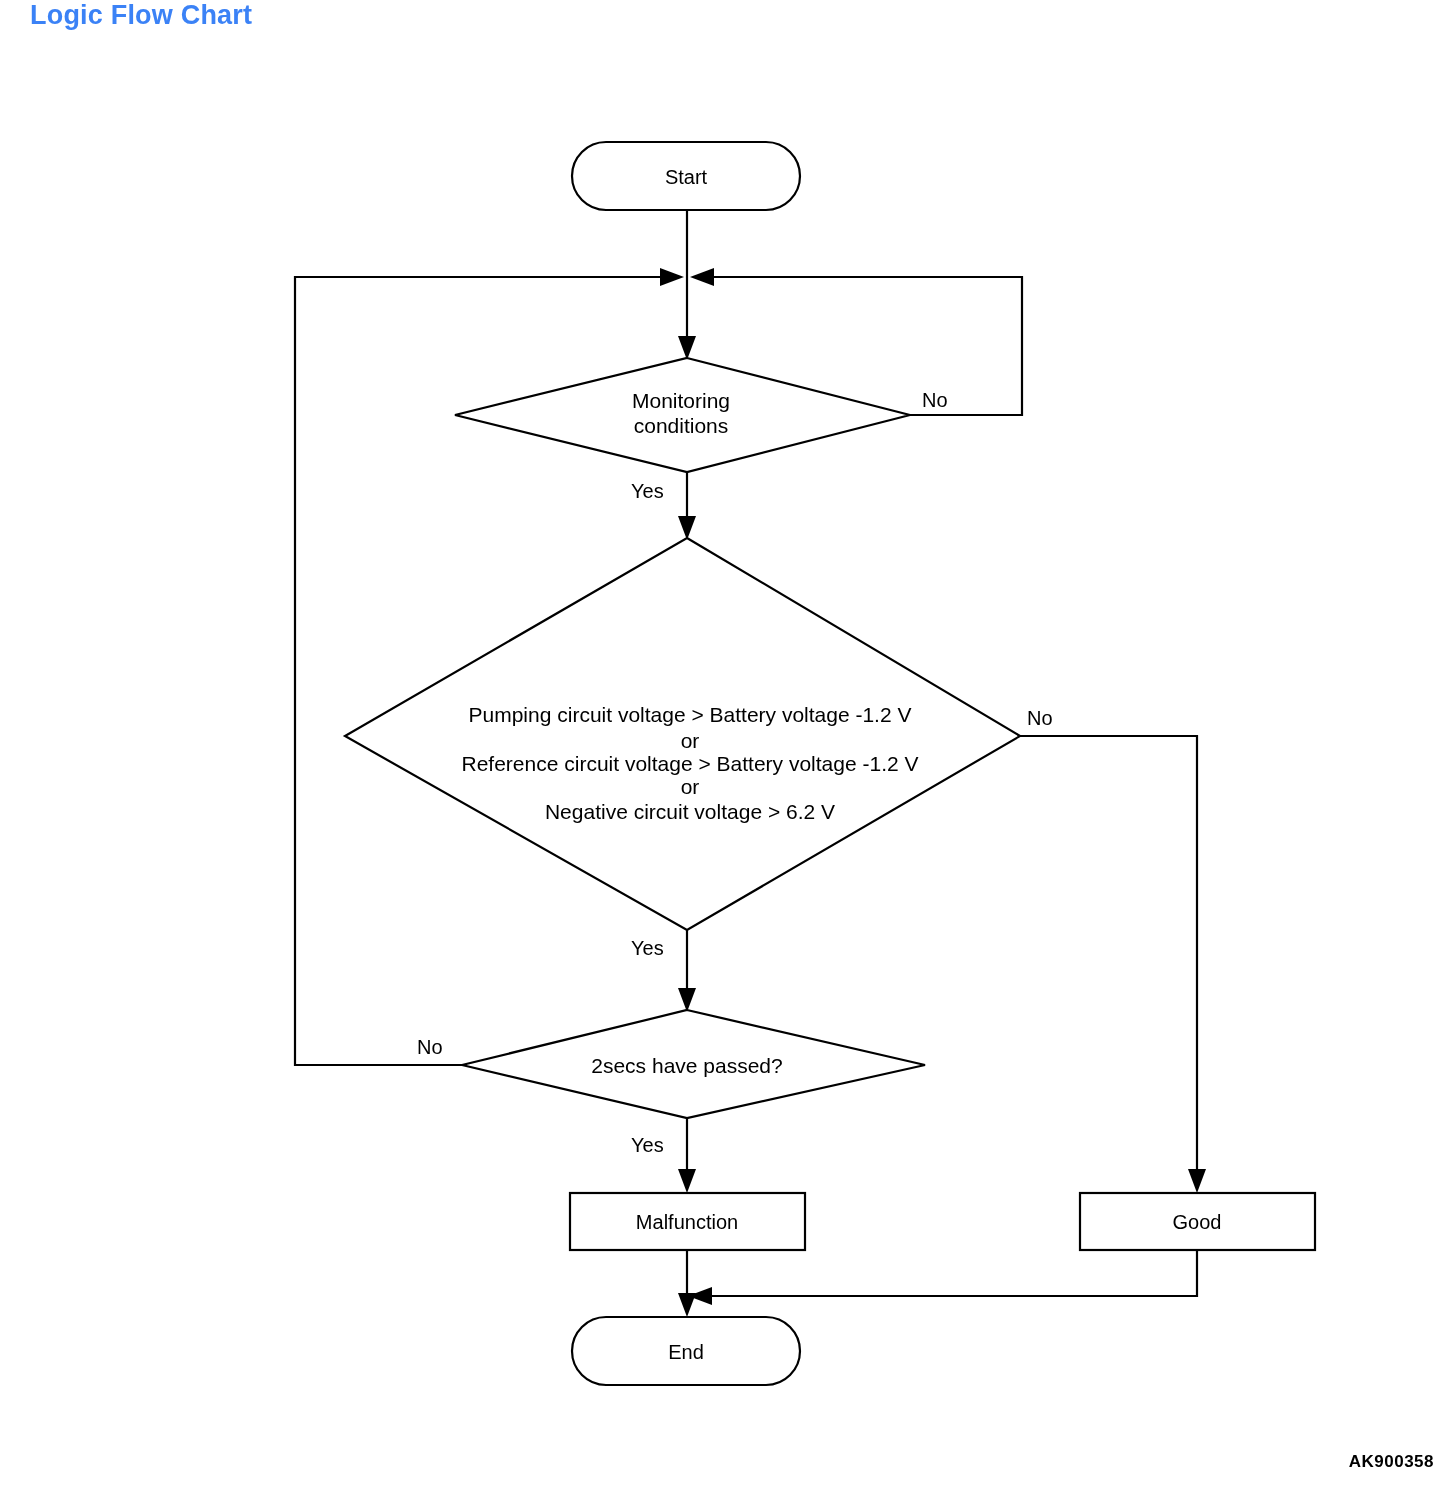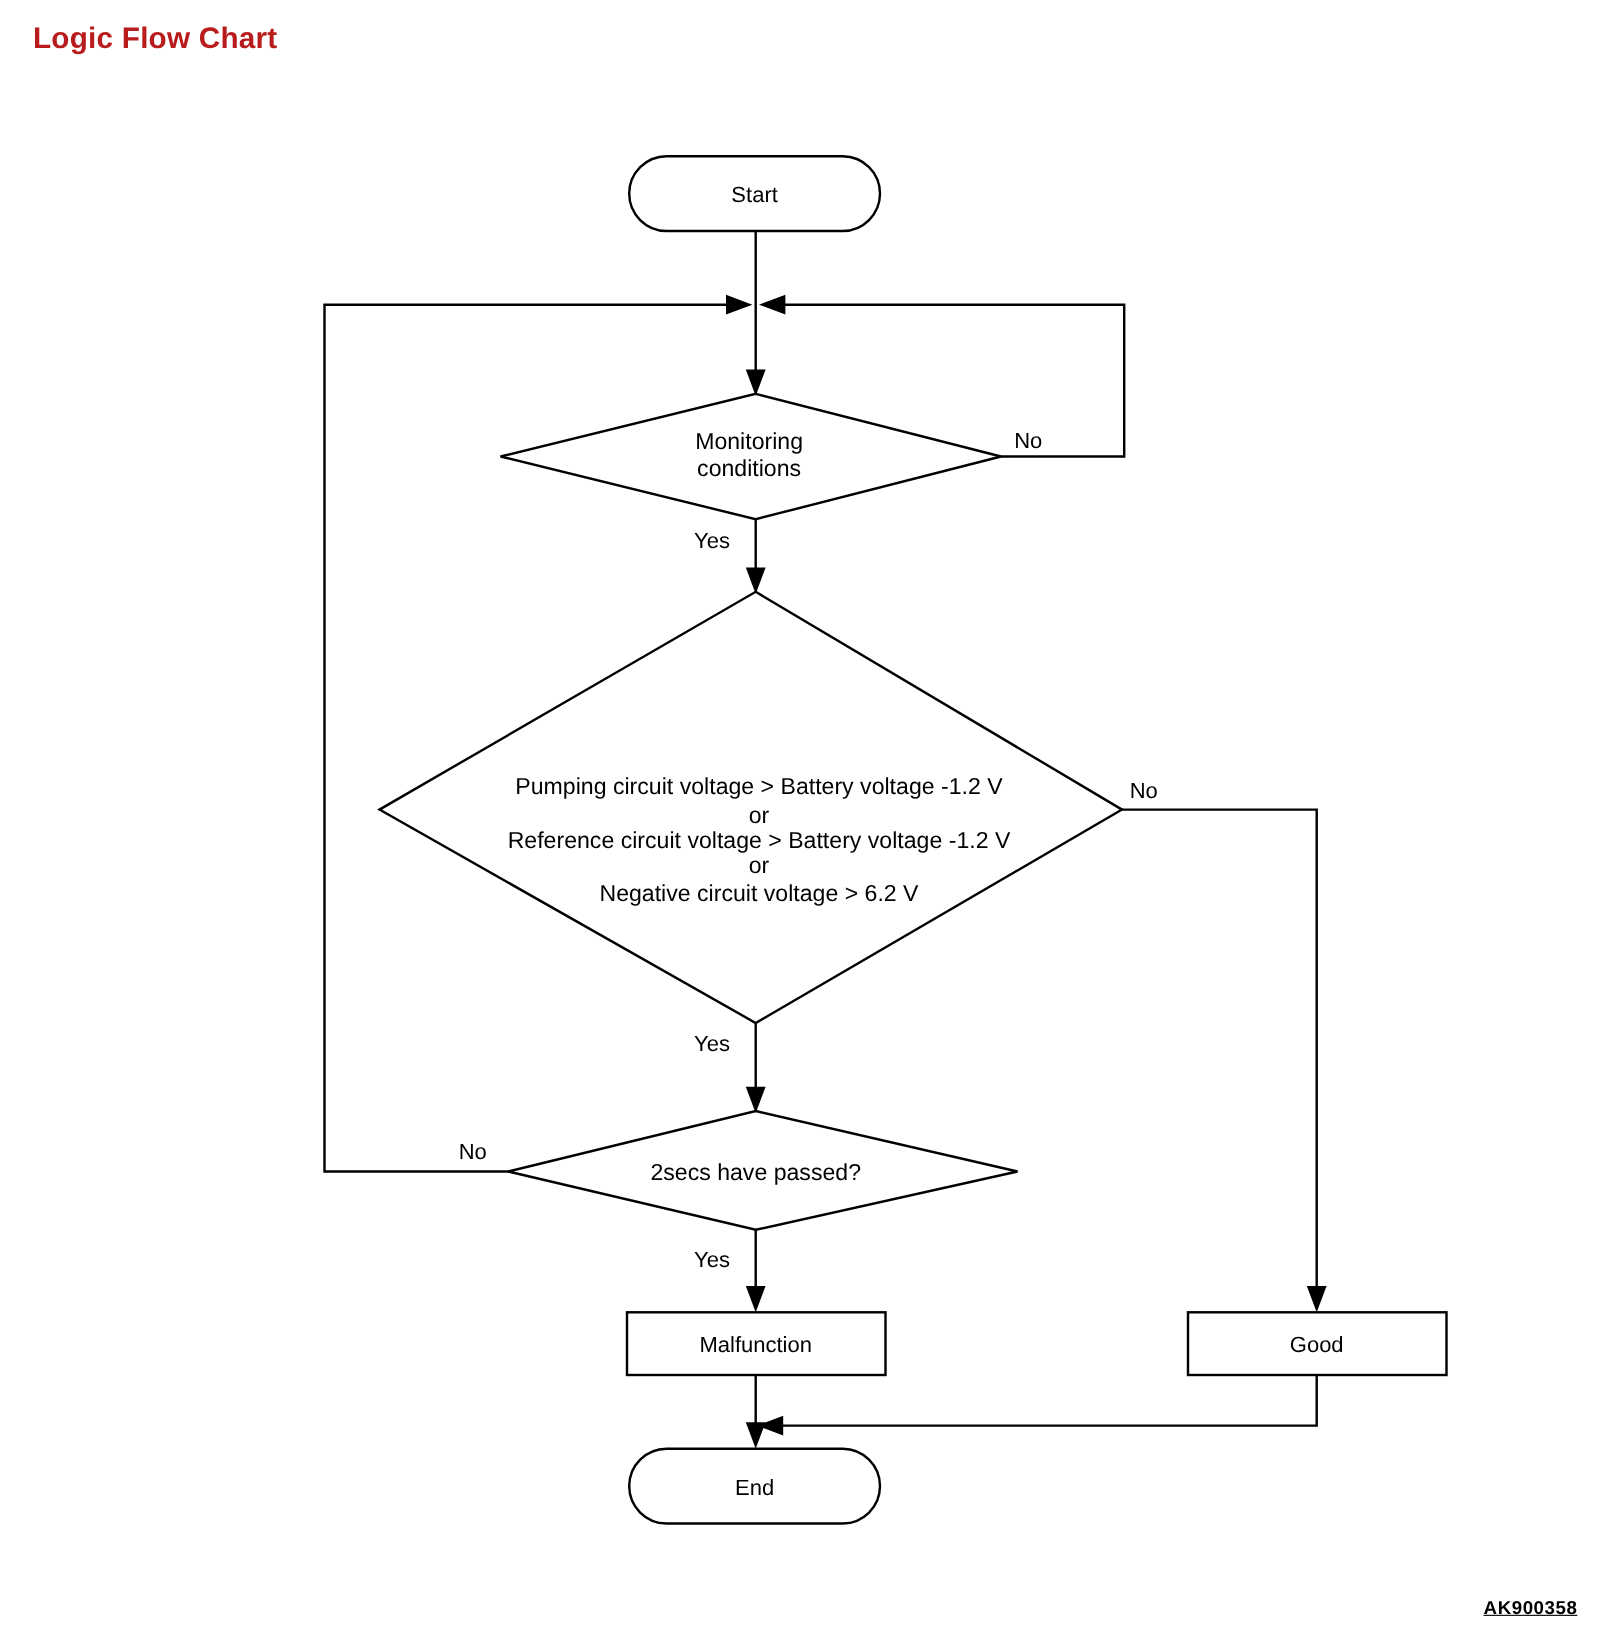--- a/index.html
+++ b/index.html
@@ -11,43 +11,42 @@
     width: 1456px;
     height: 1490px;
     font-family: "Liberation Sans", sans-serif;
     color: #000000;
     position: relative;
     overflow: hidden;
   }
   #page-title {
     position: absolute;
     left: 30px;
-    top: 20px;
+    top: 0;
     font-size: 27px;
     font-weight: bold;
     letter-spacing: 0.2px;
-    color: #b91c1c;
+    color: #3b82f6;
     white-space: nowrap;
   }
   #chart-canvas {
     position: absolute;
     left: 0;
     top: 0;
     width: 1456px;
     height: 1490px;
   }
   #watermark {
     position: absolute;
     right: 22px;
     bottom: 18px;
     font-size: 17px;
     font-weight: bold;
     letter-spacing: 0.5px;
     color: #000000;
-    text-decoration: underline;
   }
   svg text {
     font-family: "Liberation Sans", sans-serif;
     fill: #000000;
   }
   .node-label   { font-size: 20px; }
   .cond-label   { font-size: 21px; }
   .branch-label { font-size: 20px; }
   .shape-stroke { fill: #ffffff; stroke: #000000; stroke-width: 2.2; }
   .flow-line    { stroke: #000000; stroke-width: 2.2; fill: none; }

